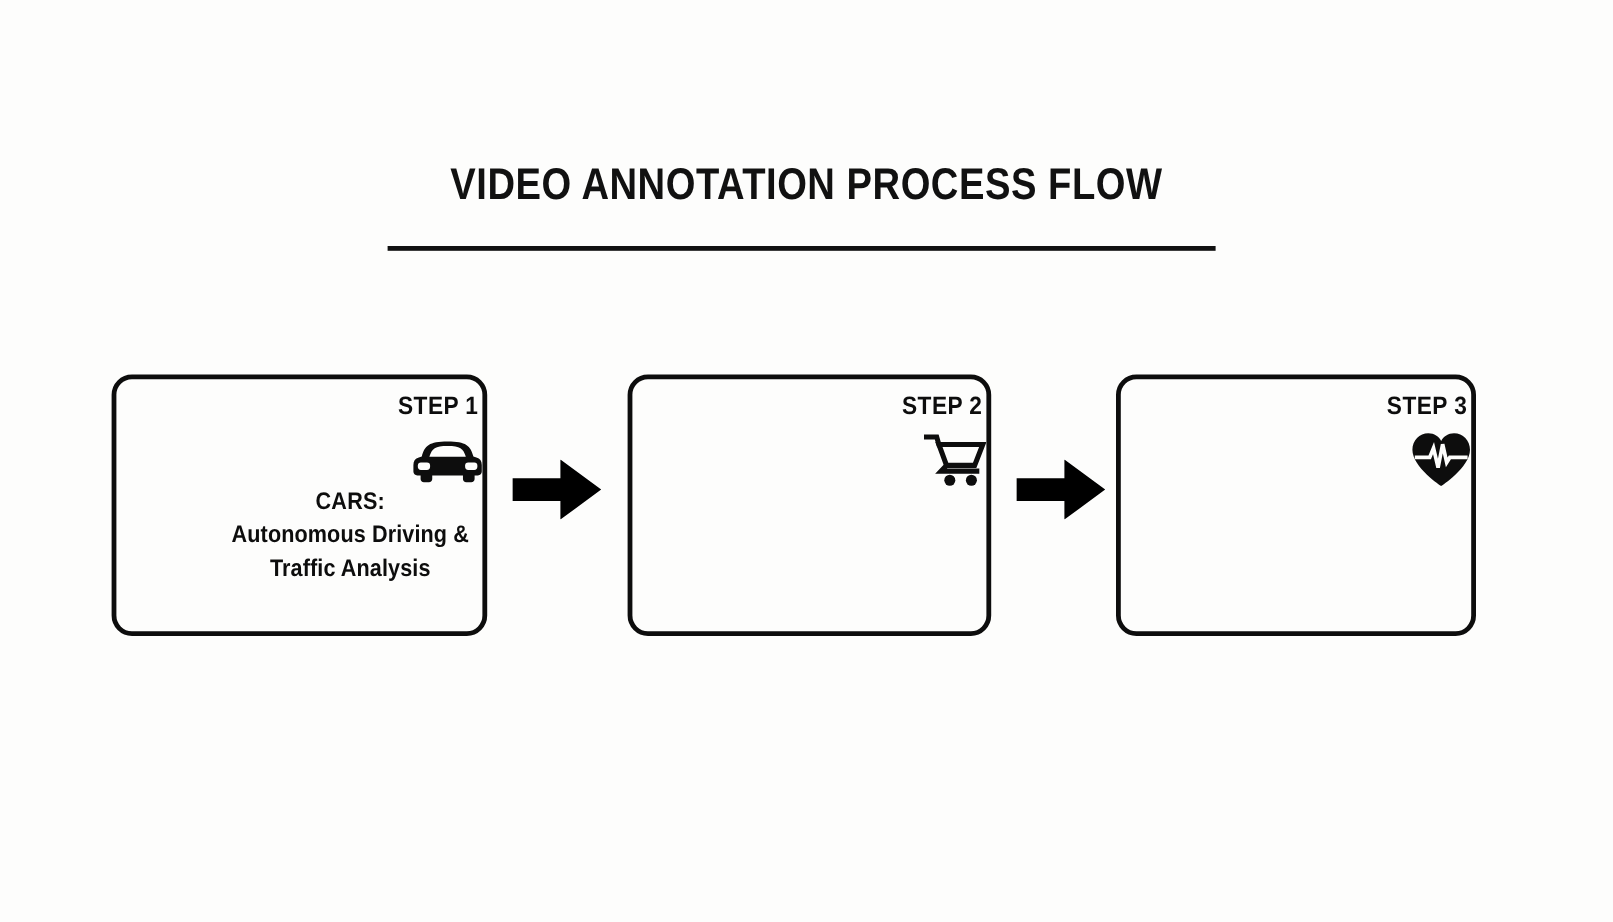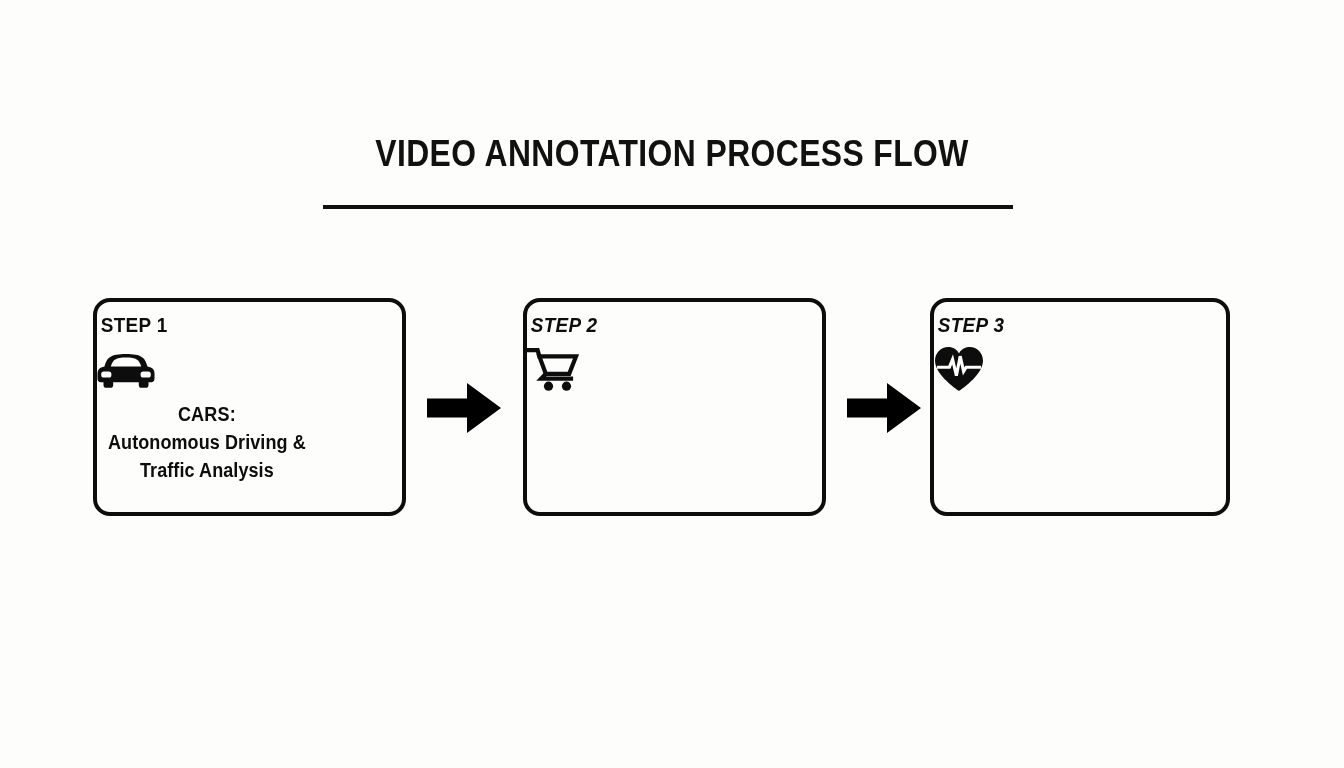--- a/index.html
+++ b/index.html
@@ -53,55 +53,54 @@
   #flow-row {
     position: absolute;
     left: 0;
     top: 295px;
     width: 1344px;
     height: 226px;
   }
 
   .step-card {
     position: absolute;
-    top: 3px;
+    top: 17px;
     height: 218px;
     background: #fdfdfc;
     border: 4px solid #0d0d0d;
     border-radius: 17px;
     box-sizing: border-box;
     display: flex;
     flex-direction: column;
-    align-items: flex-start;
+    align-items: flex-end;
     padding-top: 11px;
   }
   #card-1 { left: 93px;  width: 313px; }
-  #card-2 { left: 523px; width: 303px; font-style: italic; }
-  #card-3 { left: 930px; width: 300px; font-style: italic; }
+  #card-2 { left: 523px; width: 303px; }
+  #card-3 { left: 930px; width: 300px; }
 
   .step-label {
     font-size: 21px;
     font-weight: 700;
     letter-spacing: 0.4px;
     line-height: 24px;
     transform: scaleX(0.9);
     color: #0d0d0d;
   }
 
   .step-icon {
     margin-top: 11px;
     height: 42px;
     display: flex;
     align-items: center;
     justify-content: center;
   }
   .step-icon svg { display: block; }
 
   .step-body {
-    margin-top: 10px;
     text-align: center;
     line-height: 28px;
   }
   .step-category {
     display: block;
     font-size: 20px;
     font-weight: 700;
     letter-spacing: 0.2px;
     transform: scaleX(0.9);
     color: #0d0d0d;

